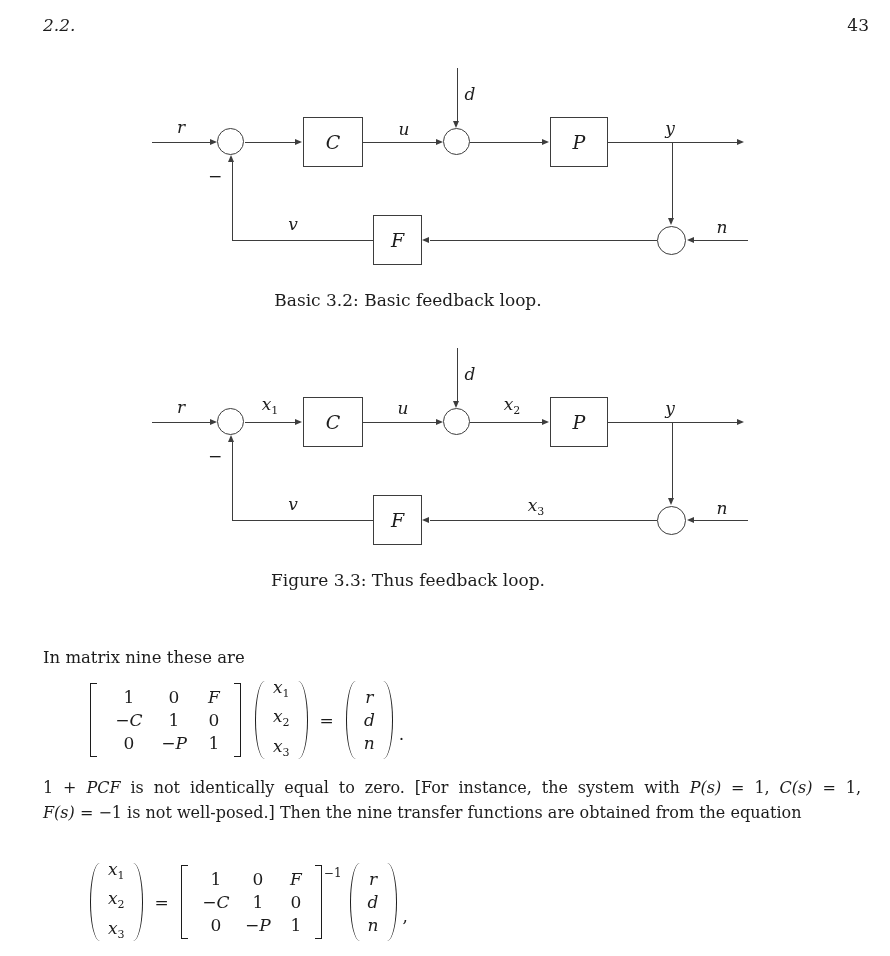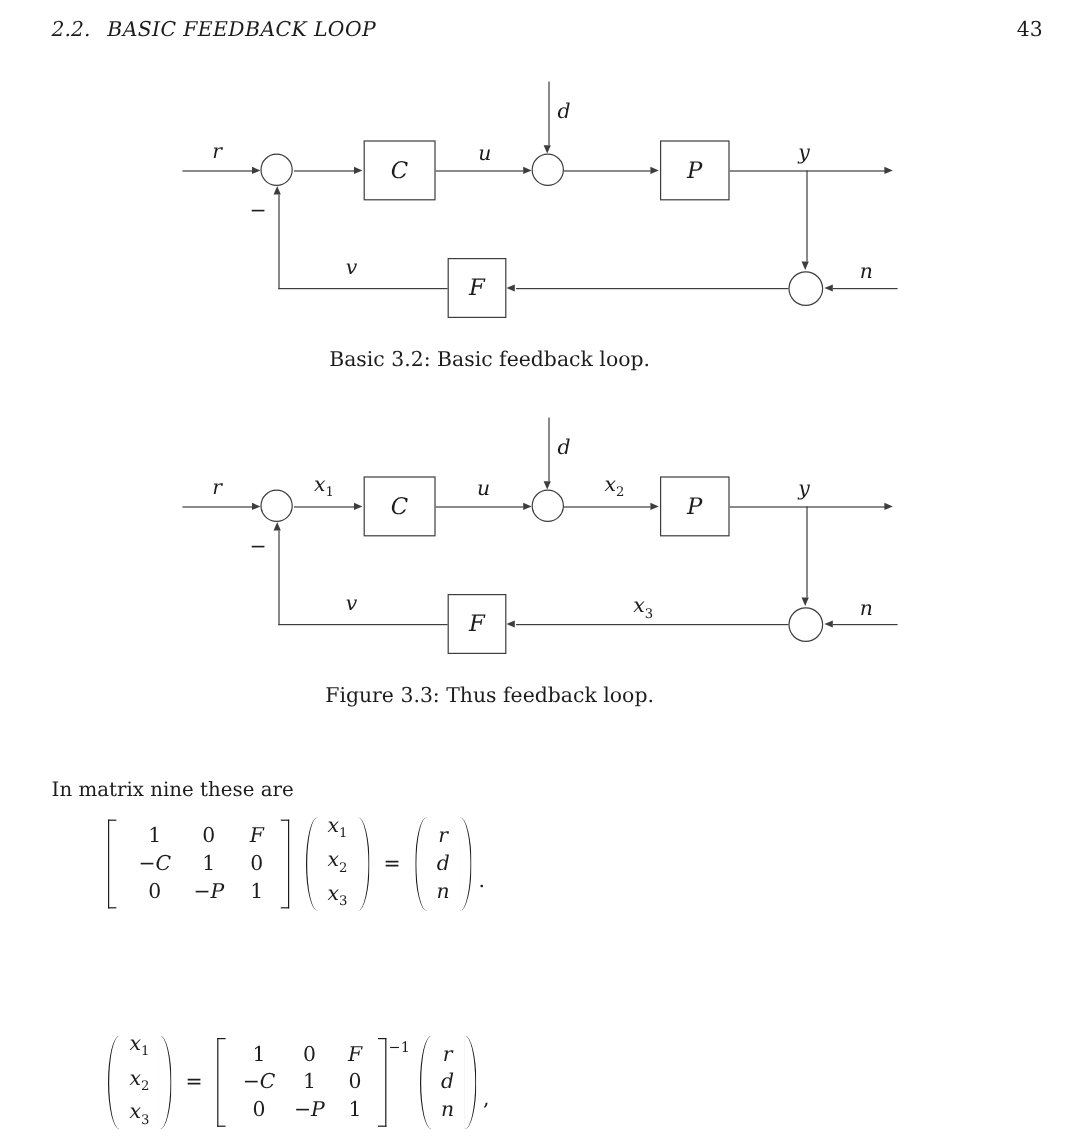--- a/index.html
+++ b/index.html
@@ -67,21 +67,20 @@
   .equals { margin:0 12px; }
   .term { align-self:flex-end; margin-bottom:15px; margin-left:6px; }
   .sup { font-size:12px; align-self:flex-start; margin-top:3px; margin-left:2px; }
   .gapl { margin-left:14px; }
 </style>
 </head>
 <body>
 
 <div class="hdr">
   <span class="sec">2.2.</span>
-  <span class="ttl">BASIC FEEDBACK LOOP</span>
   <span class="pg">43</span>
 </div>
 
 <div>
 
   <div class="hl" style="left:152px;top:142px;width:58px"></div>
   <div class="ar" style="left:210px;top:139px"></div>
   <div class="sum" style="left:217px;top:128px;width:27px;height:27px"></div>
   <div class="hl" style="left:245px;top:142px;width:51px"></div>
   <div class="ar" style="left:295px;top:139px"></div>
@@ -197,20 +196,22 @@
       <span class="it">r</span>
       <span class="it">d</span>
       <span class="it">n</span>
     </div>
     <div class="parr"></div>
   </div>
   <span class="term">.</span>
 </div>
 
 <div class="para">
+  <div class="jl"><span>1 + </span><span class="it">PCF</span><span> is not identically equal to zero. [For instance, the system with </span><span class="it">P(s)</span><span> = 1, </span><span class="it">C(s)</span><span> = 1,</span></div>
+  <div class="ll"><span class="it">F(s)</span><span> = −1 is not well-posed.] Then the nine transfer functions are obtained from the equation</span></div>
 </div>
 
 <div class="eq" style="left:90px;top:863px">
   <div class="vec">
     <div class="parl"></div>
     <div class="vcol">
       <span class="it"><span>x</span><sub>1</sub></span>
       <span class="it"><span>x</span><sub>2</sub></span>
       <span class="it"><span>x</span><sub>3</sub></span>
     </div>

